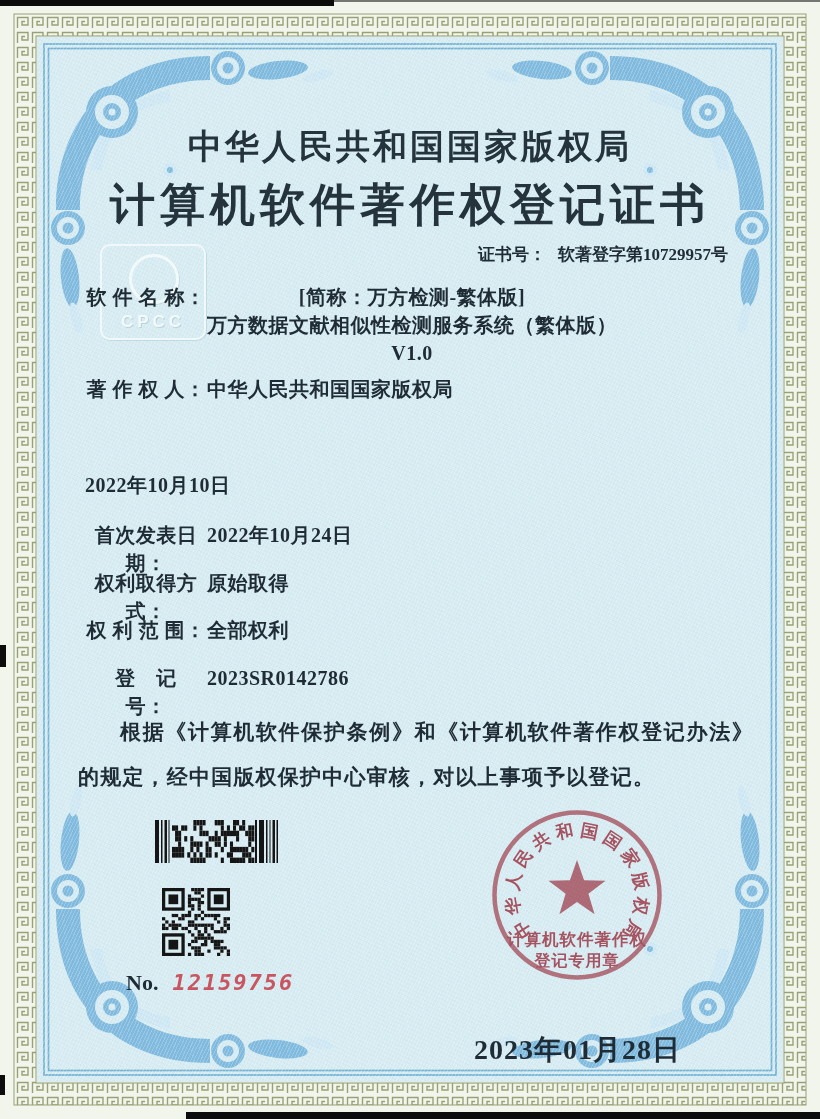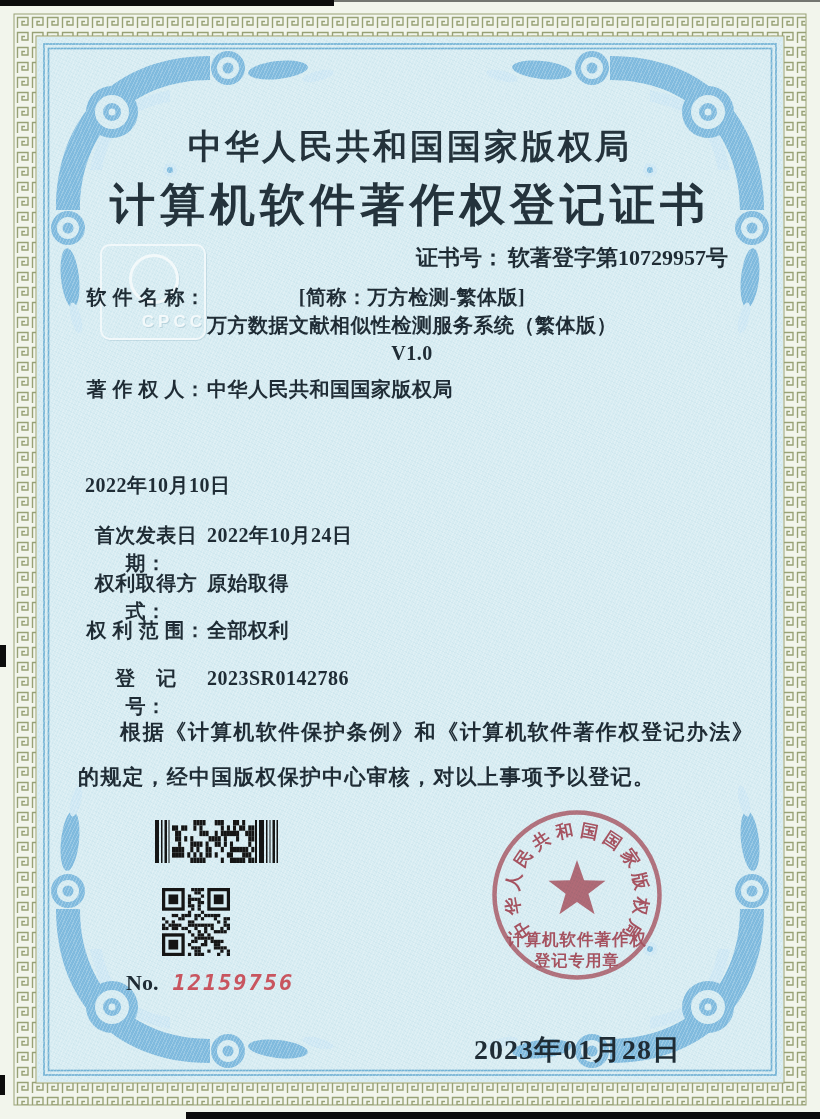--- a/index.html
+++ b/index.html
@@ -32,30 +32,30 @@
   .orn-paper{fill:var(--paper-blue);}
 
   .art{position:absolute; background:#0c0c0c;}
 
   
   .watermark{position:absolute; left:100px; top:244px; width:106px; height:96px; opacity:.75;}
   .wm-box{position:absolute; inset:0; border:2px solid rgba(255,255,255,.85); border-radius:10px;
           box-shadow:1px 1px 0 rgba(130,170,185,.35);}
   .wm-circle{position:absolute; left:29px; top:10px; width:44px; height:44px; border-radius:50%;
           border:3px solid rgba(255,255,255,.9); box-shadow:1px 1px 0 rgba(130,170,185,.35);}
-  .wm-text{position:absolute; left:0; right:0; bottom:8px; text-align:right;
+  .wm-text{position:absolute; left:0; right:0; bottom:8px; text-align:center;
           font-family:"Liberation Sans",sans-serif; font-weight:700; font-size:17px; letter-spacing:4px;
           color:rgba(255,255,255,.95); text-shadow:1px 1px 0 rgba(125,165,180,.45);}
 
   .authority{position:absolute; left:0; top:124px; width:820px; text-align:center;
           font-size:34px; font-weight:700; letter-spacing:3px; color:var(--ink-dark);}
   .cert-title{position:absolute; left:0; top:175px; width:820px; text-align:center;
           font-size:45px; font-weight:700; letter-spacing:5px; color:var(--ink-dark);}
-  .cert-no{position:absolute; right:92px; top:243px; font-size:22px; font-weight:700;
-          display:flex; gap:4px; color:var(--ink);}
+  .cert-no{position:absolute; right:92px; top:243px; font-size:17px; font-weight:700;
+          display:flex; gap:12px; color:var(--ink);}
 
   .row{position:absolute; left:85px; display:flex; align-items:flex-start;
           font-size:20px; font-weight:700; color:var(--ink); line-height:28px;text-align:center;}
   .flabel{width:122px; flex:none; letter-spacing:.5px;}
   .fvalue{letter-spacing:.5px;}
   .vline{display:block;}
 
   .statement{position:absolute; left:78px; top:710px; width:676px;
           font-size:21px; font-weight:700; line-height:45px; letter-spacing:1.2px;
           text-indent:2em; text-align:justify; color:var(--ink);}

